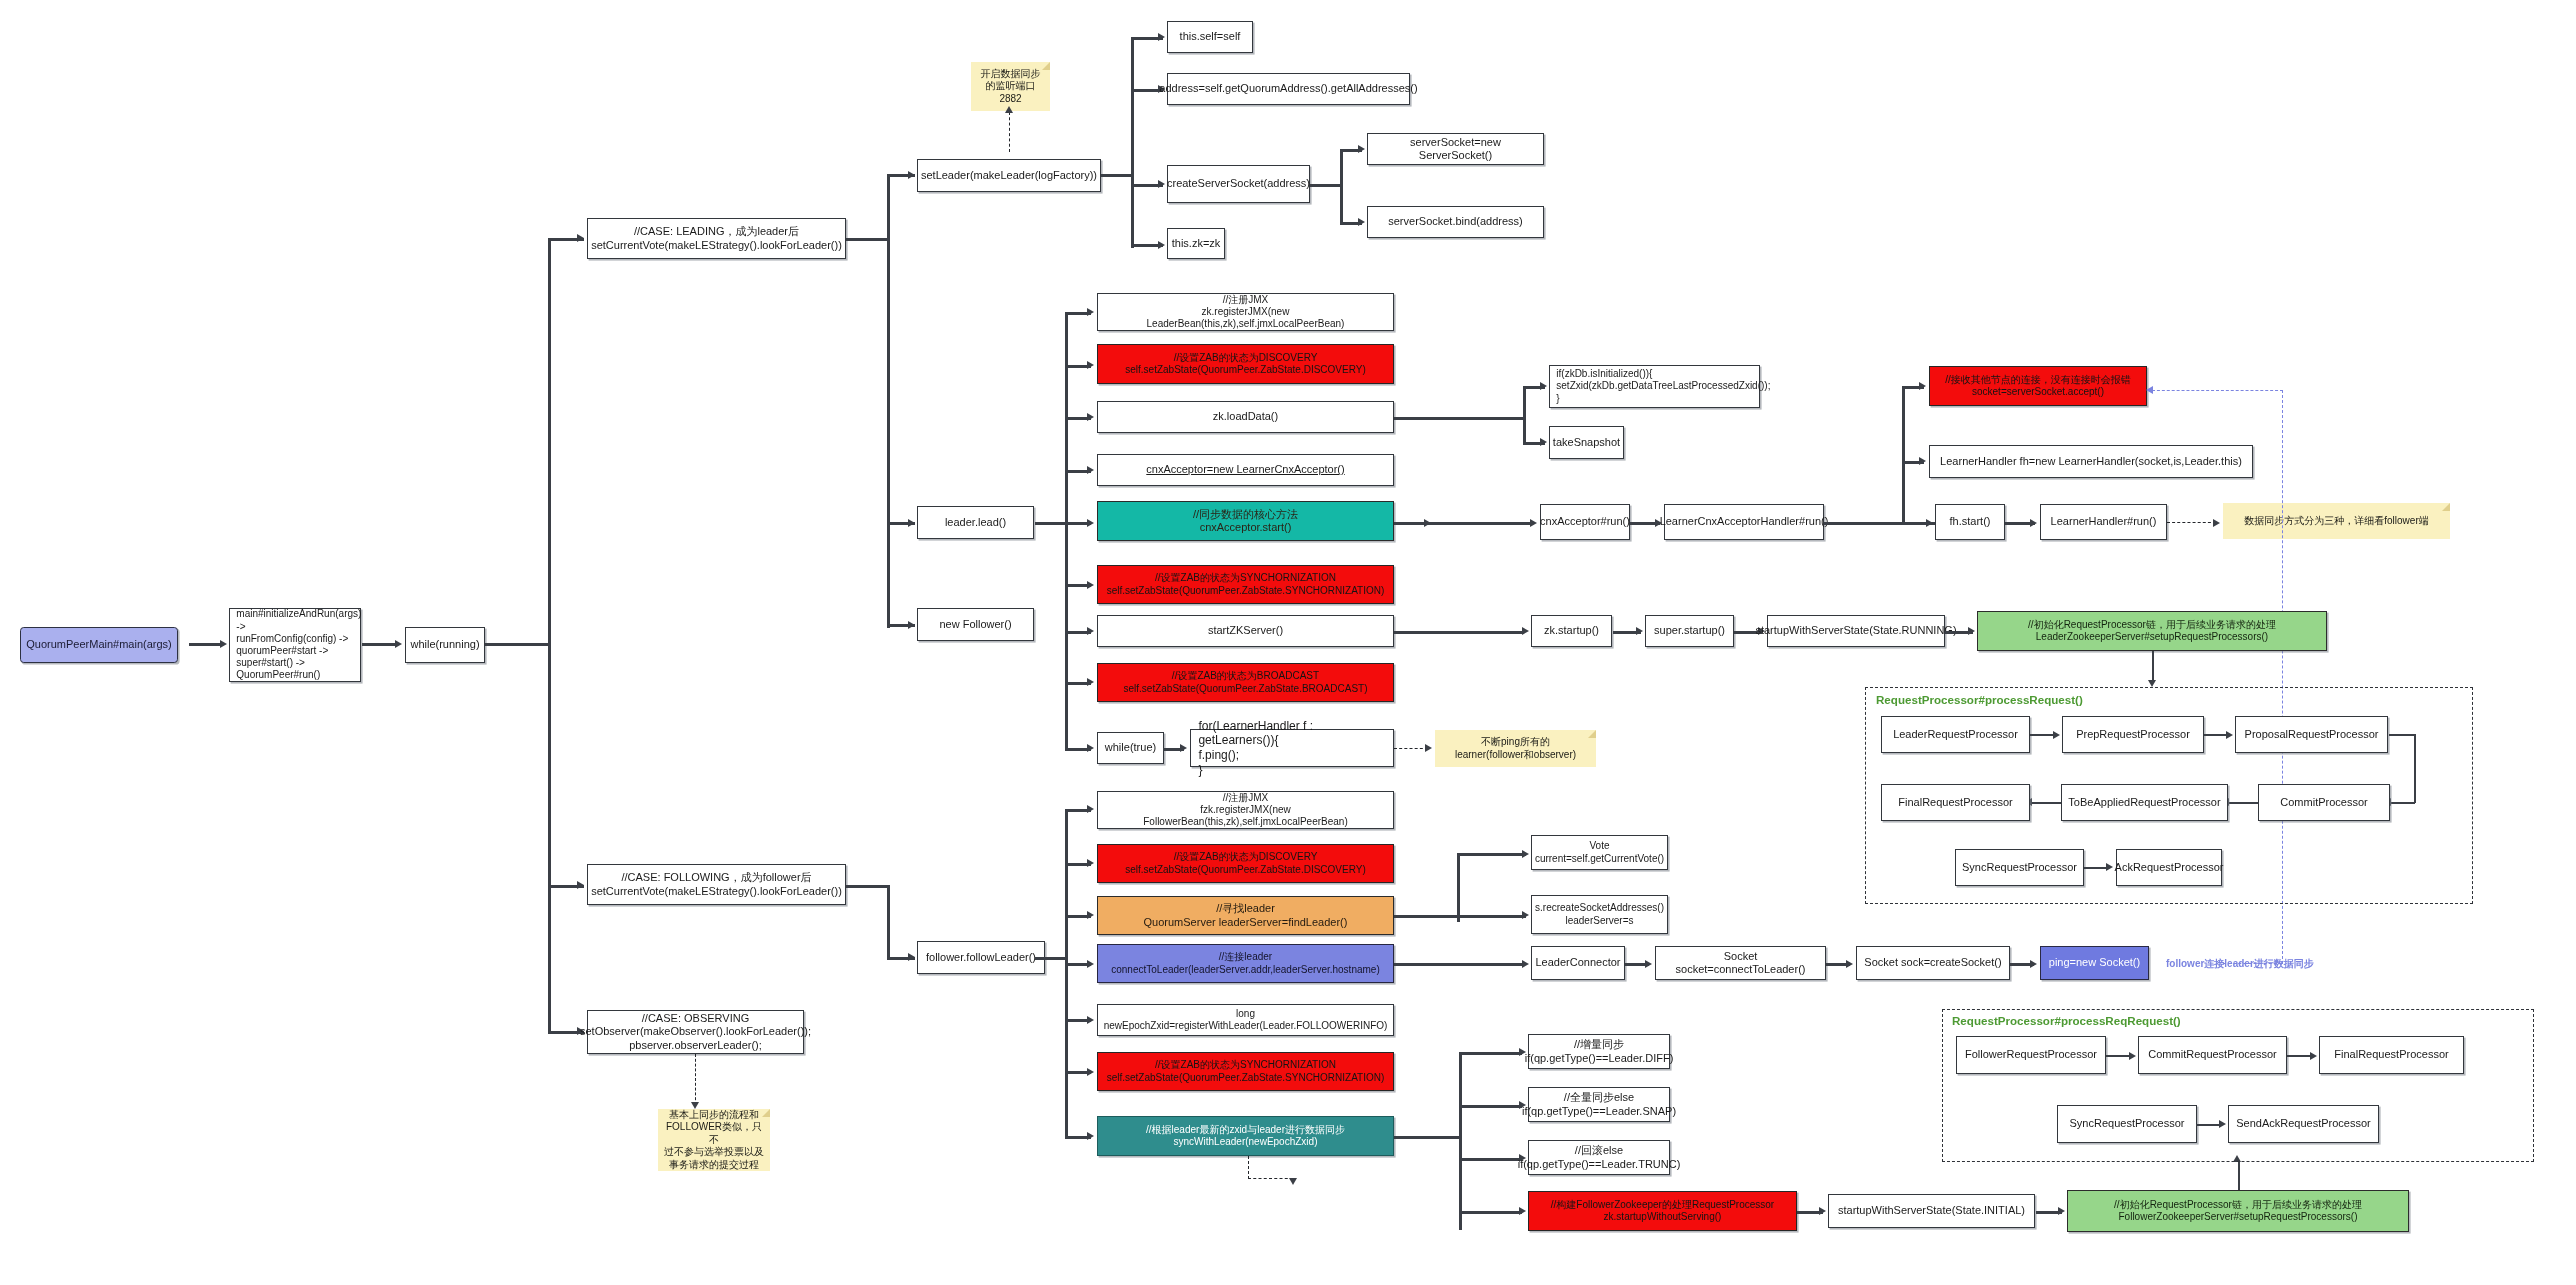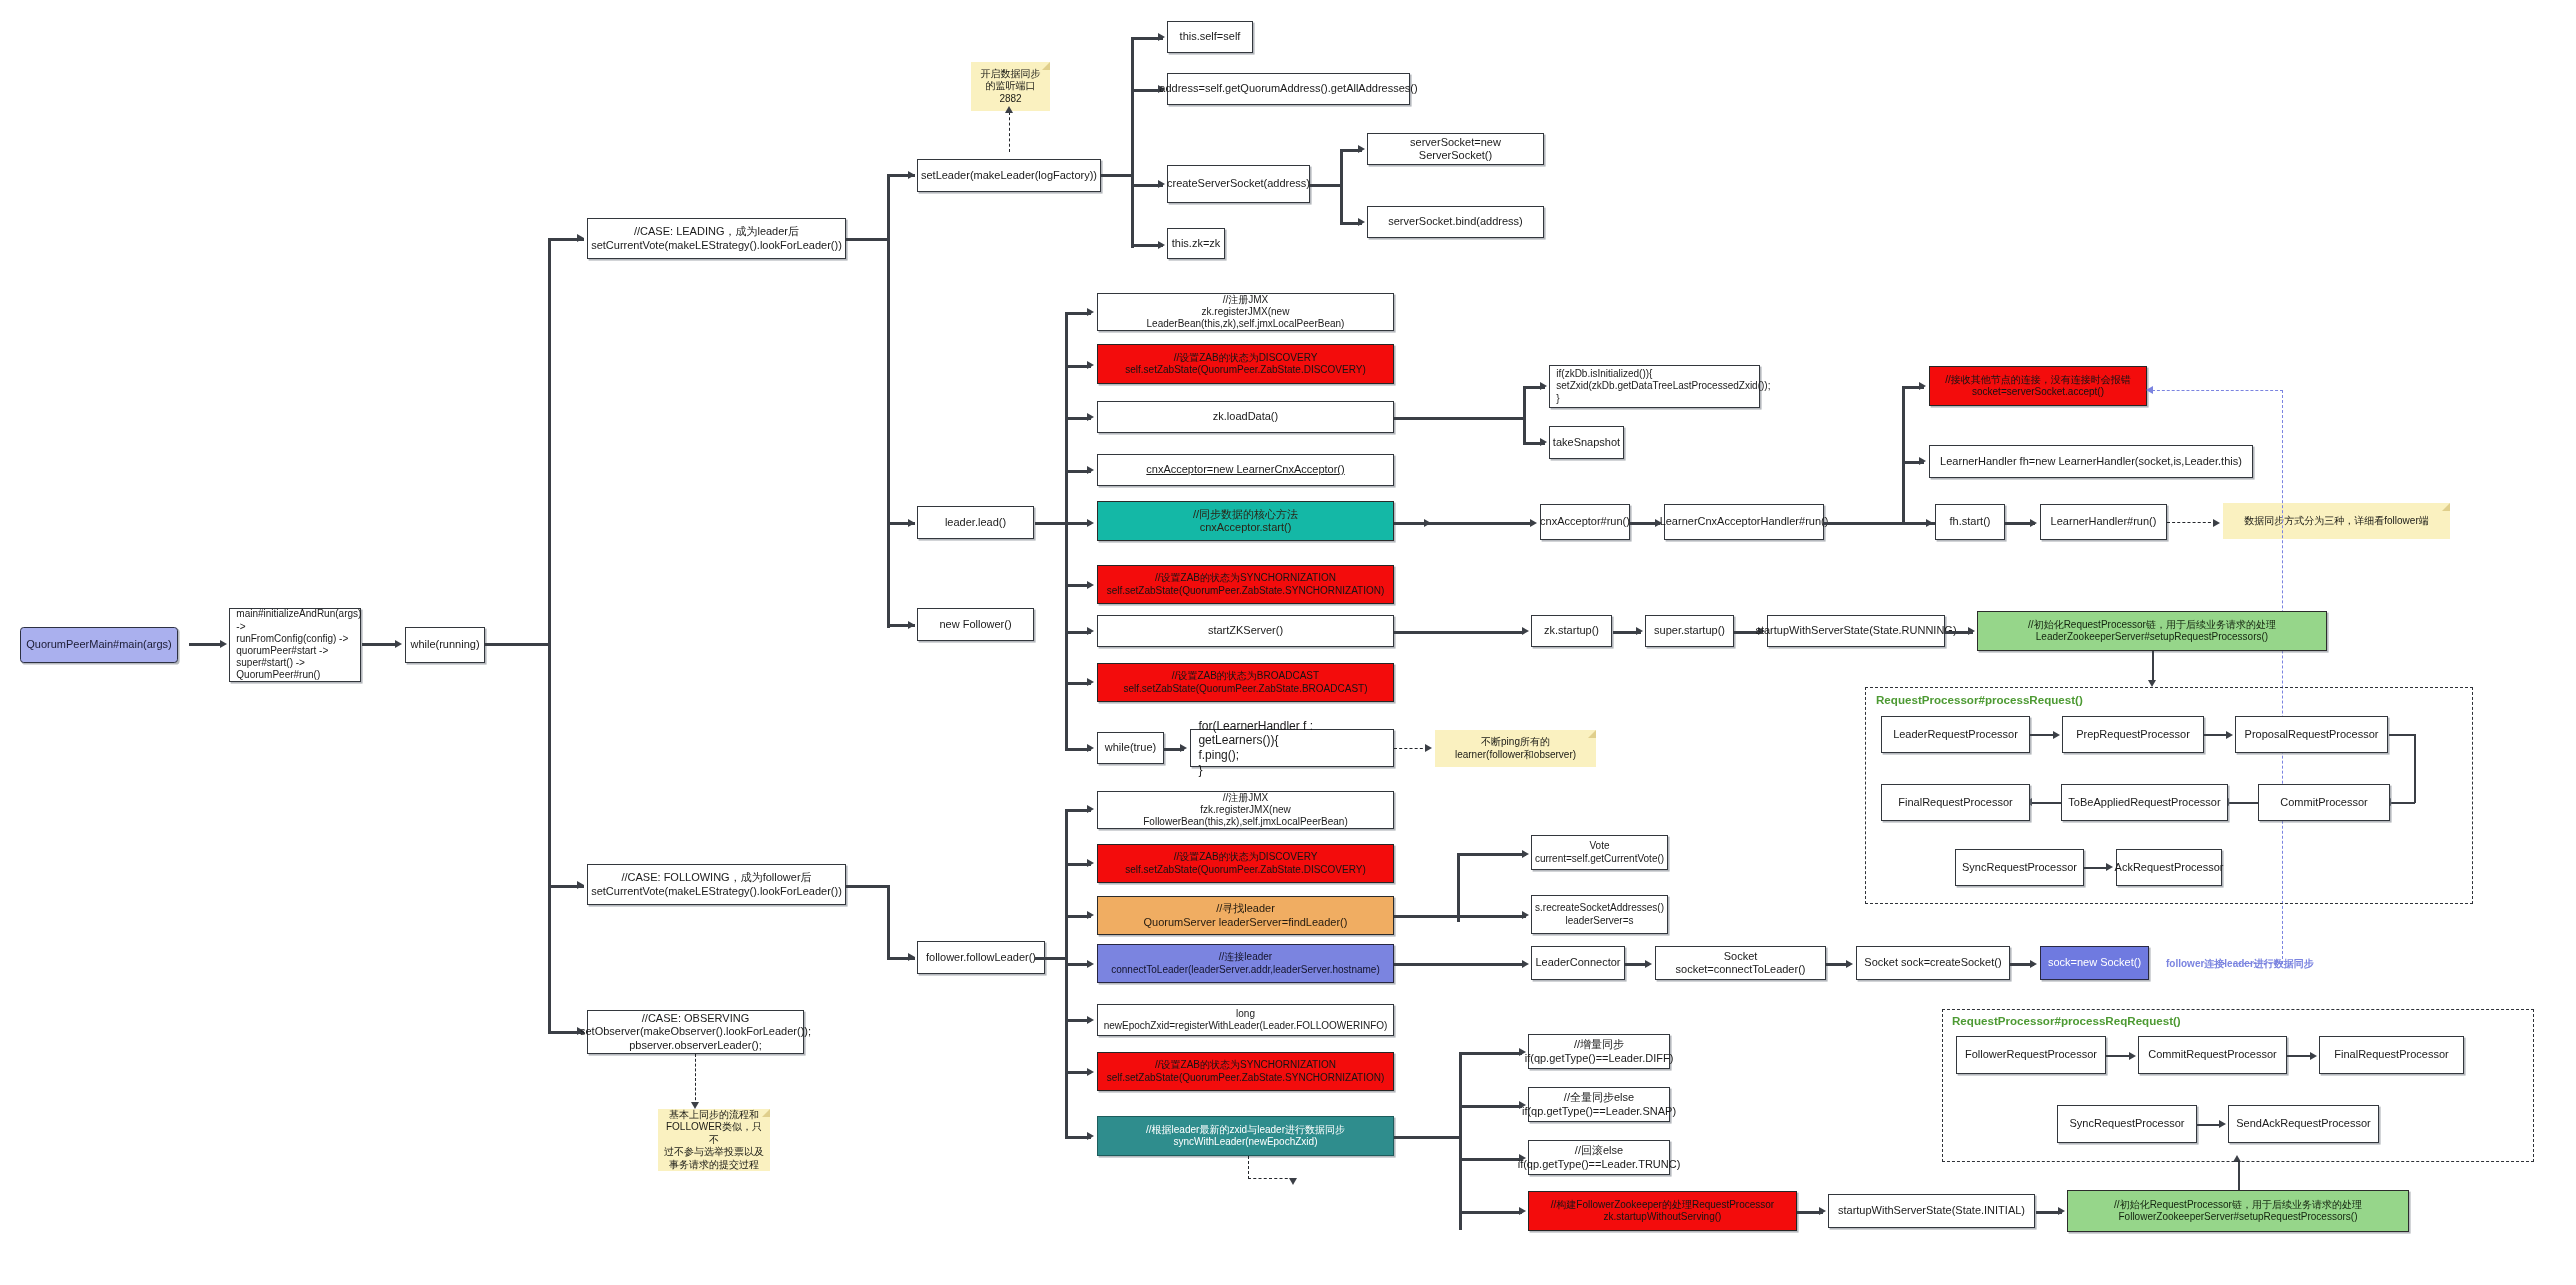--- a/index.html
+++ b/index.html
@@ -380,21 +380,21 @@
   <div class="ar r" style="left:1522px;top:960px;"></div>
   <div class="node" style="left:1531px;top:946px;width:94px;height:34px;">LeaderConnector</div>
   <div class="ln thick h" style="left:1625px;top:963px;width:24px;"></div>
   <div class="ar r" style="left:1645px;top:960px;"></div>
   <div class="node" style="left:1655px;top:946px;width:171px;height:34px;">Socket socket=connectToLeader()</div>
   <div class="ln thick h" style="left:1826px;top:963px;width:24px;"></div>
   <div class="ar r" style="left:1846px;top:960px;"></div>
   <div class="node" style="left:1856px;top:946px;width:154px;height:34px;">Socket sock=createSocket()</div>
   <div class="ln thick h" style="left:2010px;top:963px;width:24px;"></div>
   <div class="ar r" style="left:2030px;top:960px;"></div>
-  <div class="node bluefill" style="left:2040px;top:946px;width:109px;height:34px;">sock=new Socket()</div>
+  <div class="node bluefill" style="left:2040px;top:946px;width:109px;height:34px;">ping=new Socket()</div>
   <div class="bluelabel" style="left:2166px;top:957px;">follower连接leader进行数据同步</div>
 
   <div class="ln thick h" style="left:1394px;top:1136px;width:67px;"></div>
   <div class="ln thick v" style="left:1459px;top:1052px;height:169px;"></div>
   <div class="ln thick h" style="left:1459px;top:1052px;width:63px;"></div>
   <div class="ar r" style="left:1519px;top:1048px;"></div>
   <div class="node" style="left:1528px;top:1034px;width:142px;height:35px;">//增量同步
 if(qp.getType()==Leader.DIFF)</div>
   <div class="ln thick h" style="left:1459px;top:1105px;width:63px;"></div>
   <div class="ar r" style="left:1519px;top:1101px;"></div>

